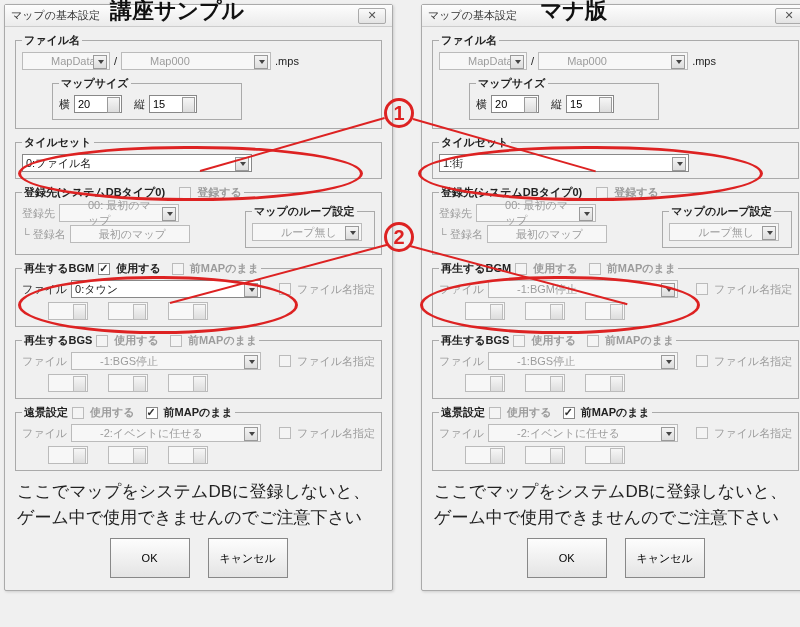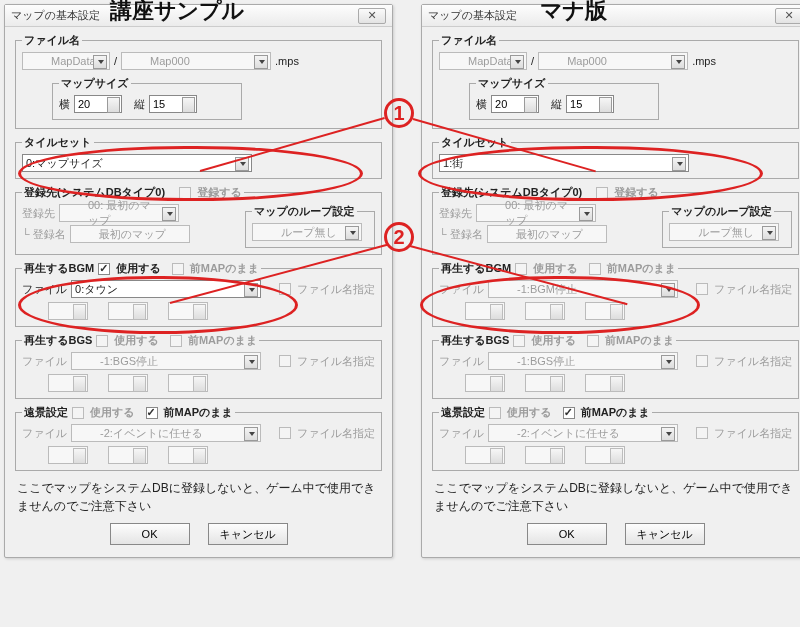--- a/index.html
+++ b/index.html
@@ -123,24 +123,24 @@
     width: 40px; height:18px;
     border:1px solid #bbb; background:#f7f7f7;
     position:relative; display:inline-block;
   }
   .mini-spin::after{
     content:""; position:absolute; right:1px; top:1px;
     width:11px; height:14px;
     background: linear-gradient(#f6f6f6,#ddd);
     border:1px solid #bcbcbc;
   }
-  .note { font-size: 12px; color: #222; line-height: 1.5; margin: 8px 2px; }
+  .note { font-size: 17px; color: #222; line-height: 1.5; margin: 8px 2px; }
   .btnrow { display: flex; justify-content: center; gap: 18px; margin: 6px 0 4px 0; }
   .btn {
-    width: 80px; height: 22px;
+    width: 80px; height: 40px;
     border: 1px solid #888;
     background: linear-gradient(#fdfdfd,#e4e4e4);
     display: flex; align-items: center; justify-content: center;
     font-size: 11px;
     border-radius: 0;
   }
   .heading {
     position: absolute;
     top: -4px;
     font-size: 22px;
@@ -202,21 +202,21 @@
             <span class="spin">20</span>
             <span class="lbl" style="margin-left:8px">縦</span>
             <span class="spin">15</span>
           </div>
         </fieldset>
       </fieldset>
 
       <fieldset>
         <legend>タイルセット</legend>
         <div class="row">
-          <span class="combo" style="width:230px">0:マップサイズ</span>
+          <span class="combo" style="width:230px">0:ファイル名</span>
         </div>
       </fieldset>
 
       <fieldset>
         <legend>
           <span class="legend-inline">
             <span>登録先(システムDBタイプ0)</span>
             &nbsp;&nbsp;
             <span class="checkbox disabled"></span>
             <span class="lbl disabled">登録する</span>

